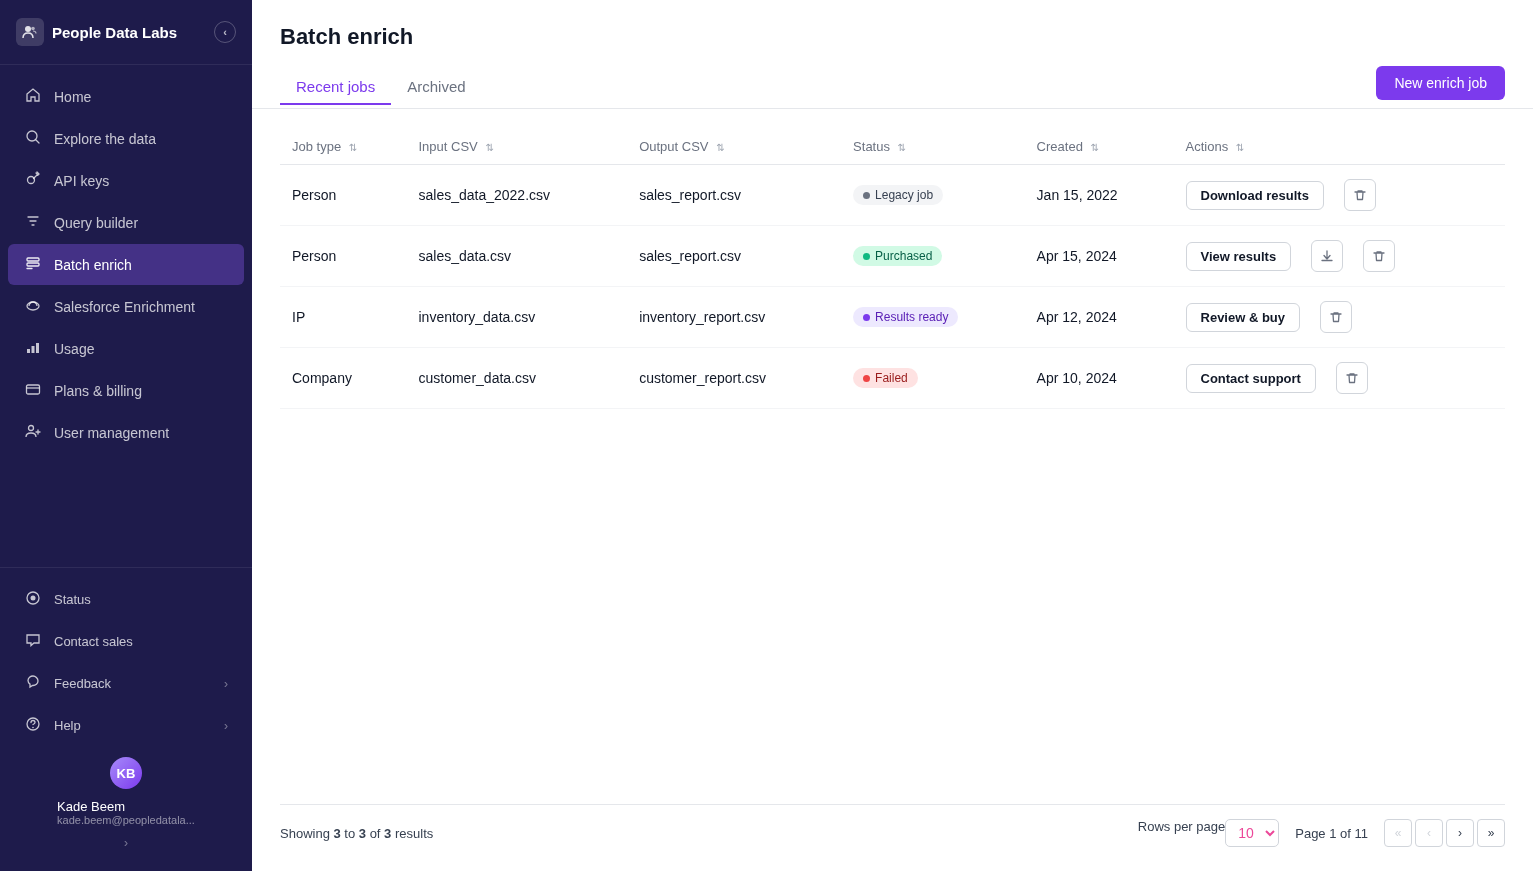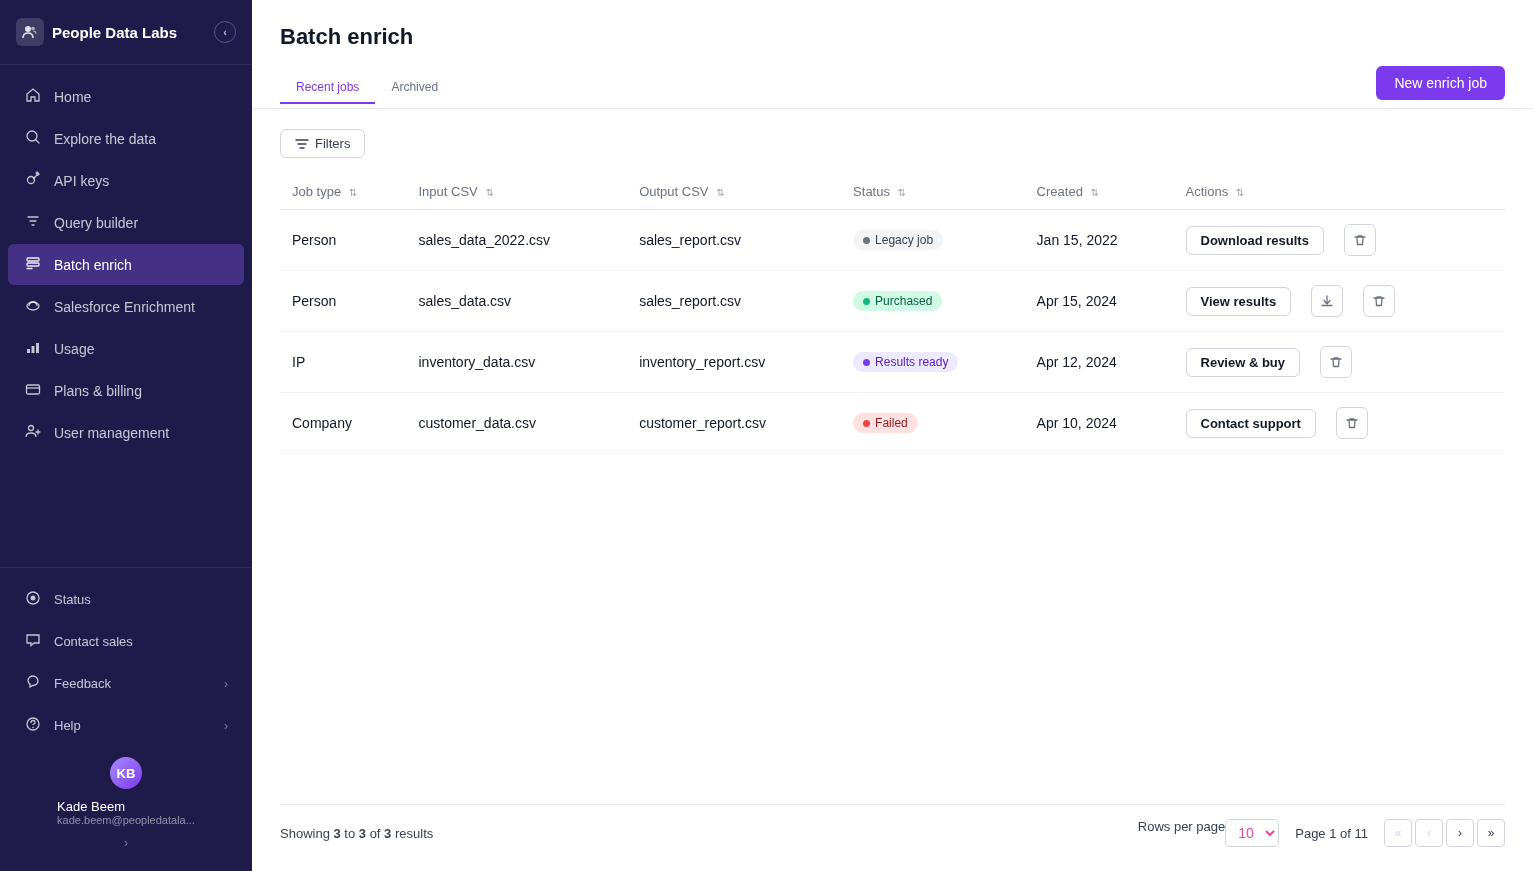--- a/index.html
+++ b/index.html
@@ -100,21 +100,21 @@
       margin-bottom: 16px;
     }
     .tabs-row {
       display: flex;
       align-items: center;
       justify-content: space-between;
     }
     .tabs { display: flex; gap: 0; }
     .tab {
       padding: 8px 16px;
-      font-size: 12px;
+      font-size: 15px;
       color: #6b7280;
       cursor: pointer;
       border-bottom: 2px solid transparent;
       margin-bottom: -1px;
     }
     .tab.active { color: #7c3aed; border-bottom: 2px solid #7c3aed; font-weight: 500; }
     .new-job-btn {
       background: #7c3aed;
       color: #fff;
       border: none;
@@ -391,28 +391,20 @@
     <div class="tabs-row">
       <div class="tabs">
         <div class="tab active">Recent jobs</div>
         <div class="tab">Archived</div>
       </div>
       <button class="new-job-btn">New enrich job</button>
     </div>
   </div>
 
   <div class="content">
-    <div class="filters-bar">
-      <button class="filters-btn">
-        <svg width="14" height="14" viewBox="0 0 14 14" fill="none">
-          <path d="M1 3h12M3 7h8M5 11h4" stroke="#374151" stroke-width="1.4" stroke-linecap="round"></path>
-        </svg>
-        <span>Filters</span>
-      </button>
-    </div>
 
     <div class="table-container">
       <table>
         <thead>
           <tr>
             <th>
               <span>Job type</span>
               <span class="sort-icon">⇅</span>
             </th>
             <th>

